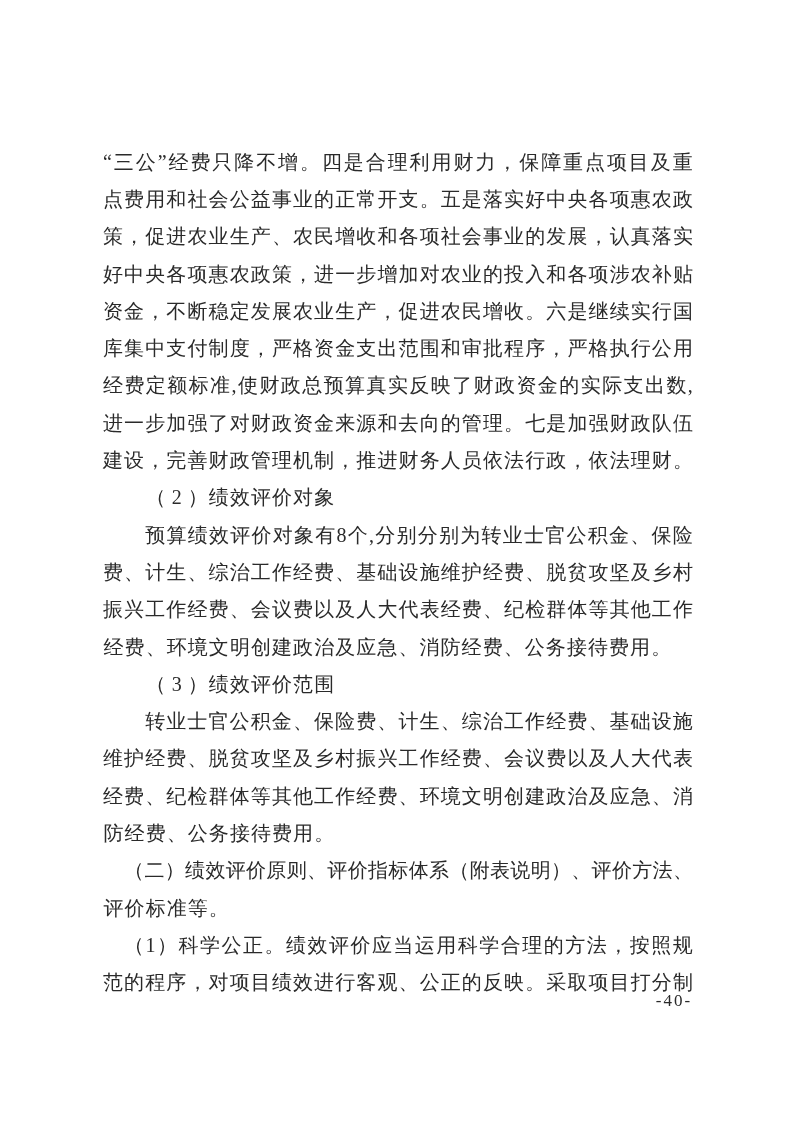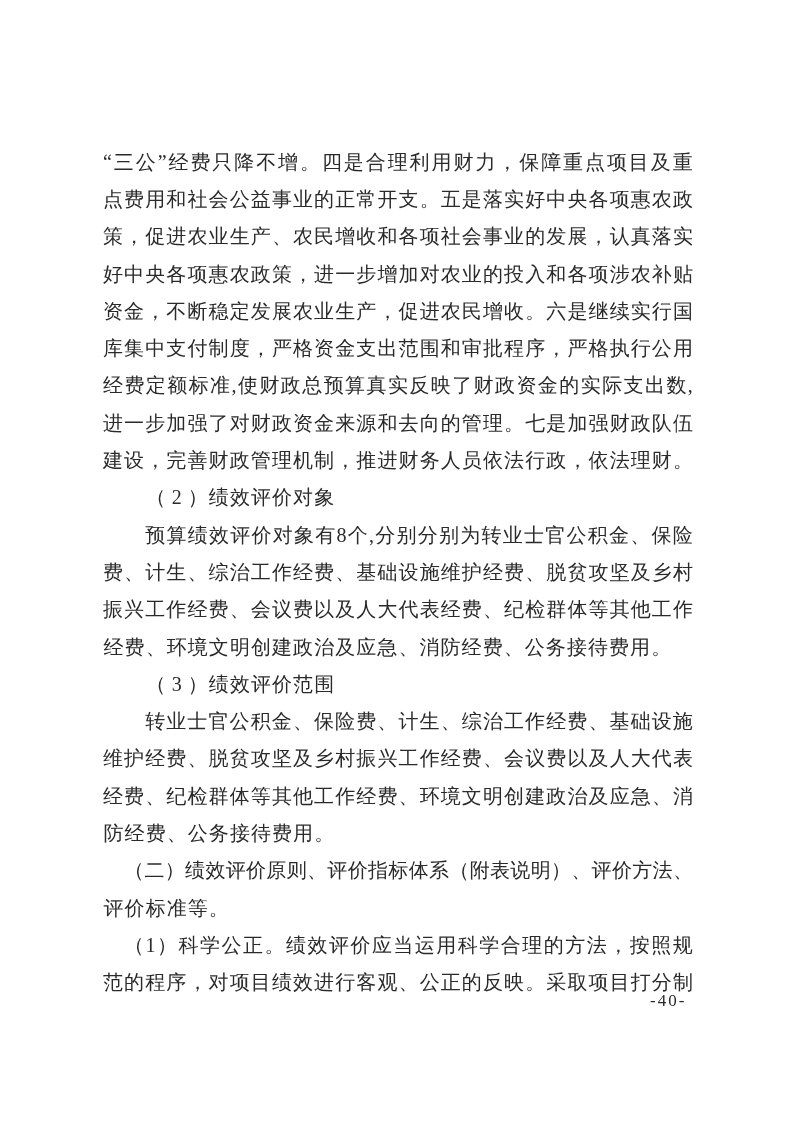--- a/index.html
+++ b/index.html
@@ -37,20 +37,21 @@
   }
   .line.fill span { flex: 0 0 auto; display: block; }
   .page-number {
     position: absolute;
     left: 650px;
     top: 991px;
     width: 48px;
     font-size: 17px;
     letter-spacing: 2px;
     color: #2a2a2a;
+    text-align: center;
   }
 </style>
 </head>
 <body>
 
 <div class="page">
   <div class="text-block">
       <div class="line fill"><span>“</span><span>三</span><span>公</span><span>”</span><span>经</span><span>费</span><span>只</span><span>降</span><span>不</span><span>增</span><span>。</span><span>四</span><span>是</span><span>合</span><span>理</span><span>利</span><span>用</span><span>财</span><span>力</span><span>，</span><span>保</span><span>障</span><span>重</span><span>点</span><span>项</span><span>目</span><span>及</span><span>重</span></div>
       <div class="line fill"><span>点</span><span>费</span><span>用</span><span>和</span><span>社</span><span>会</span><span>公</span><span>益</span><span>事</span><span>业</span><span>的</span><span>正</span><span>常</span><span>开</span><span>支</span><span>。</span><span>五</span><span>是</span><span>落</span><span>实</span><span>好</span><span>中</span><span>央</span><span>各</span><span>项</span><span>惠</span><span>农</span><span>政</span></div>
       <div class="line fill"><span>策</span><span>，</span><span>促</span><span>进</span><span>农</span><span>业</span><span>生</span><span>产</span><span>、</span><span>农</span><span>民</span><span>增</span><span>收</span><span>和</span><span>各</span><span>项</span><span>社</span><span>会</span><span>事</span><span>业</span><span>的</span><span>发</span><span>展</span><span>，</span><span>认</span><span>真</span><span>落</span><span>实</span></div>

